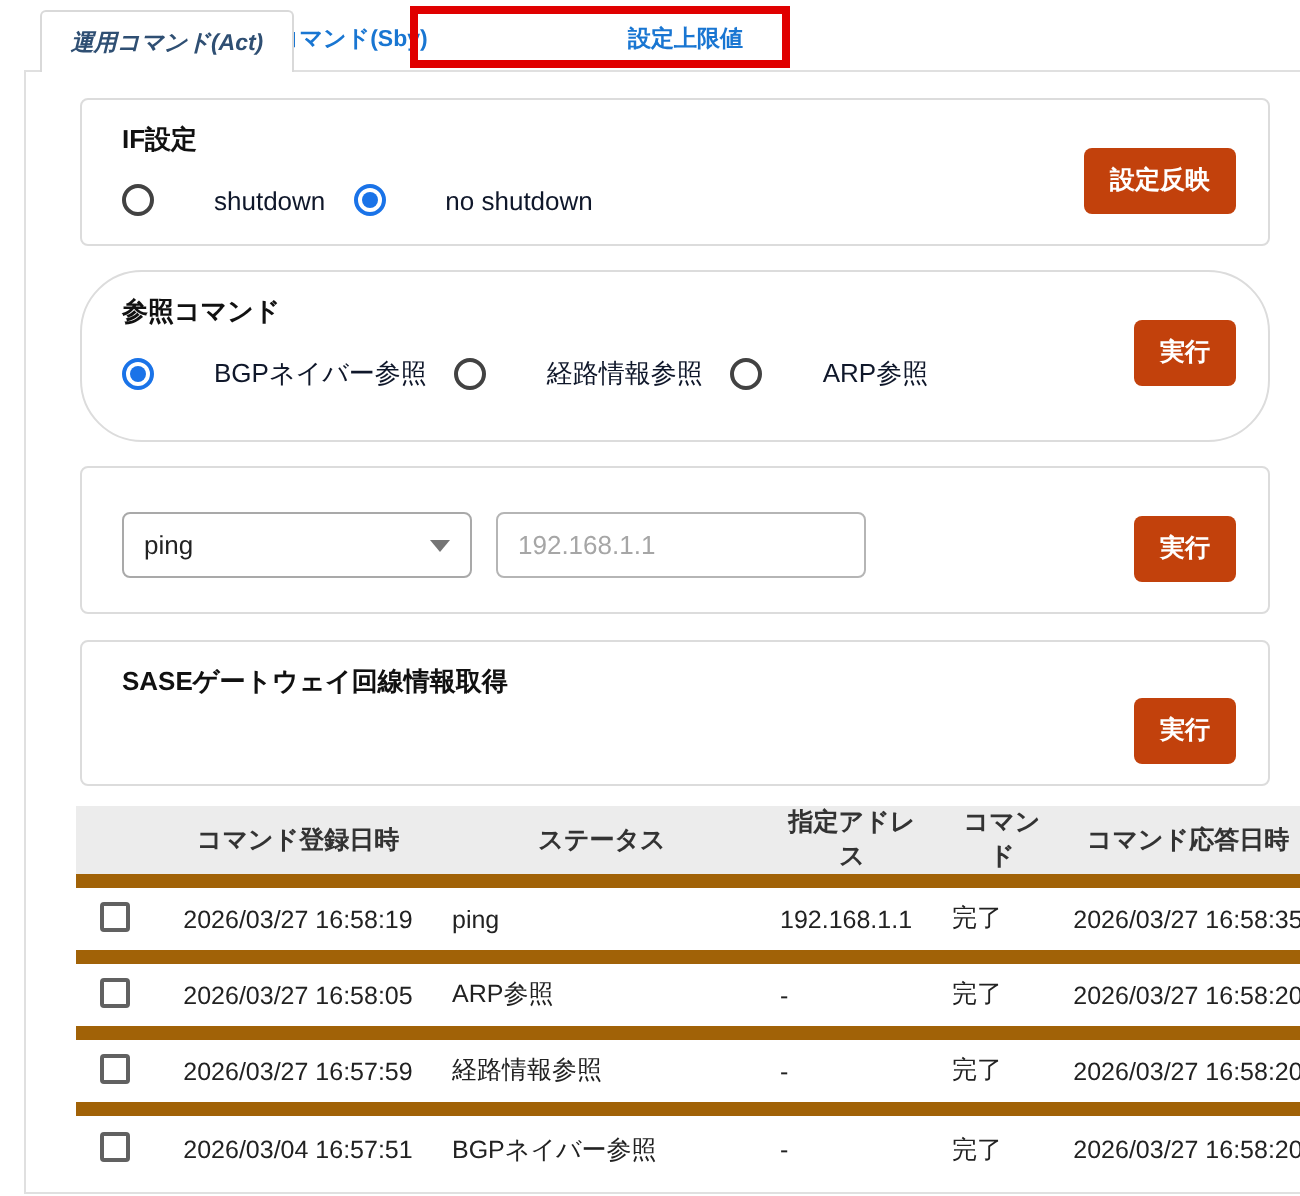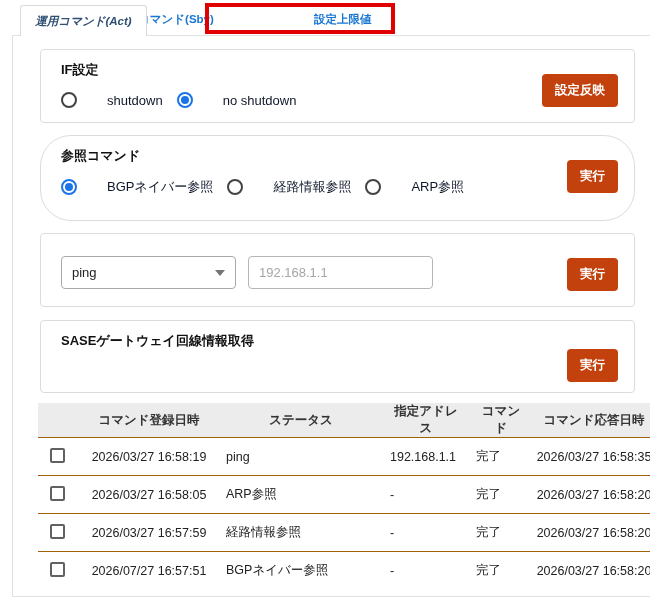--- a/index.html
+++ b/index.html
@@ -92,21 +92,21 @@
   .text-input::placeholder { color: #a6a6a6; }
 
   
   .history { margin: 10px 0 0 25px; width: 620px; border-collapse: collapse; }
   .history th {
     background: #ececec; font-size: 12.5px; font-weight: bold; color: #333;
     height: 33px; text-align: center; padding: 0 4px;
   }
   .history td {
     font-size: 12.5px; color: #222; height: 38px; padding: 0 4px;
-    border-top: 1px solid #a16207;
+    border-top: 7px solid #a16207;
   }
   .history th:first-child { background: #ececec; }
   .col-chk  { width: 40px; }
   .col-reg  { width: 142px; text-align: center; }
   .col-cmd  { width: 160px; text-align: left; padding-left: 6px !important; }
   .col-addr { width: 86px;  text-align: left; padding-left: 10px !important; }
   .col-st   { width: 64px;  text-align: left; padding-left: 10px !important; }
   .col-res  { text-align: center; }
   .checkbox {
     width: 15px; height: 15px; border: 2px solid #616161; border-radius: 2px;
@@ -214,21 +214,21 @@
       <tr>
         <td class="col-chk"><span class="checkbox"></span></td>
         <td class="col-reg">2026/03/27 16:57:59</td>
         <td class="col-cmd">経路情報参照</td>
         <td class="col-addr">-</td>
         <td class="col-st">完了</td>
         <td class="col-res">2026/03/27 16:58:20</td>
       </tr>
       <tr>
         <td class="col-chk"><span class="checkbox"></span></td>
-        <td class="col-reg">2026/07/27 16:57:51</td>
+        <td class="col-reg">2026/03/04 16:57:51</td>
         <td class="col-cmd">BGPネイバー参照</td>
         <td class="col-addr">-</td>
         <td class="col-st">完了</td>
         <td class="col-res">2026/03/27 16:58:20</td>
       </tr>
     </tbody>
   </table>
 
   <div class="footer">
     <button class="btn btn-sm">更新</button>

